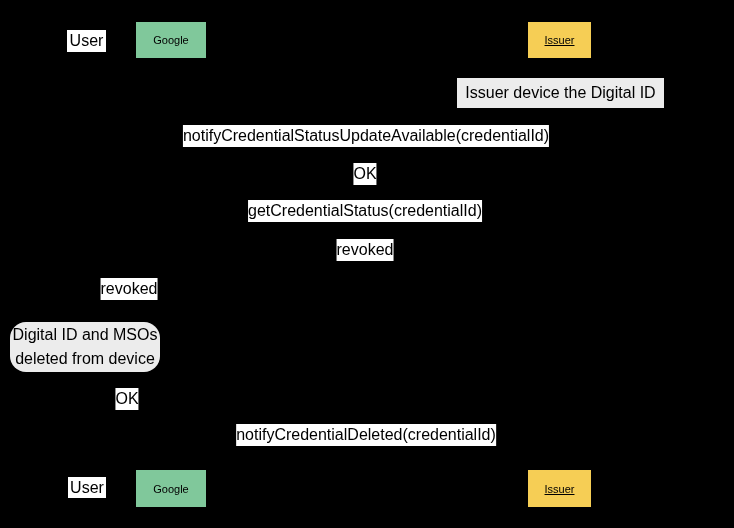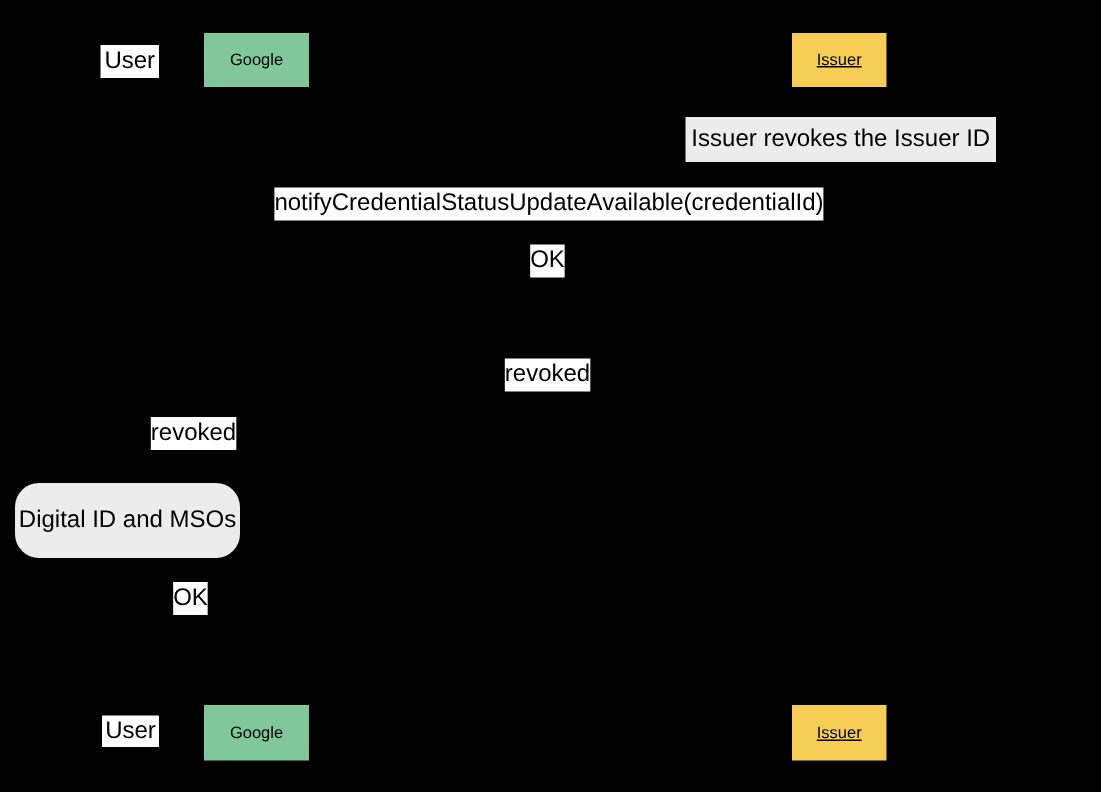--- a/index.html
+++ b/index.html
@@ -99,30 +99,33 @@
 </style>
 </head>
 <body>
 
 <div class="canvas">
 
   <div class="plain-participant pos-user-top">User</div>
   <div class="pbox google pos-google-top">Google</div>
   <div class="pbox issuer pos-issuer-top">Issuer</div>
 
-  <div class="note single pos-note1">Issuer revokes the Issuer ID</div>
+  <div class="note single pos-note1">Issuer device the Digital ID</div>
 
   <div class="msg pos-m1">notifyCredentialStatusUpdateAvailable(credentialId)</div>
   <div class="msg pos-m2">OK</div>
+  <div class="msg pos-m3">getCredentialStatus(credentialId)</div>
   <div class="msg pos-m4">revoked</div>
   <div class="msg pos-m5">revoked</div>
 
   <div class="note multi pos-note2">
     <div>Digital ID and MSOs</div>
+    <div>deleted from device</div>
   </div>
 
   <div class="msg pos-m6">OK</div>
+  <div class="msg pos-m7">notifyCredentialDeleted(credentialId)</div>
 
   <div class="plain-participant pos-user-bottom">User</div>
   <div class="pbox google pos-google-bottom">Google</div>
   <div class="pbox issuer pos-issuer-bottom">Issuer</div>
 
 </div>
 
 </body></html>

